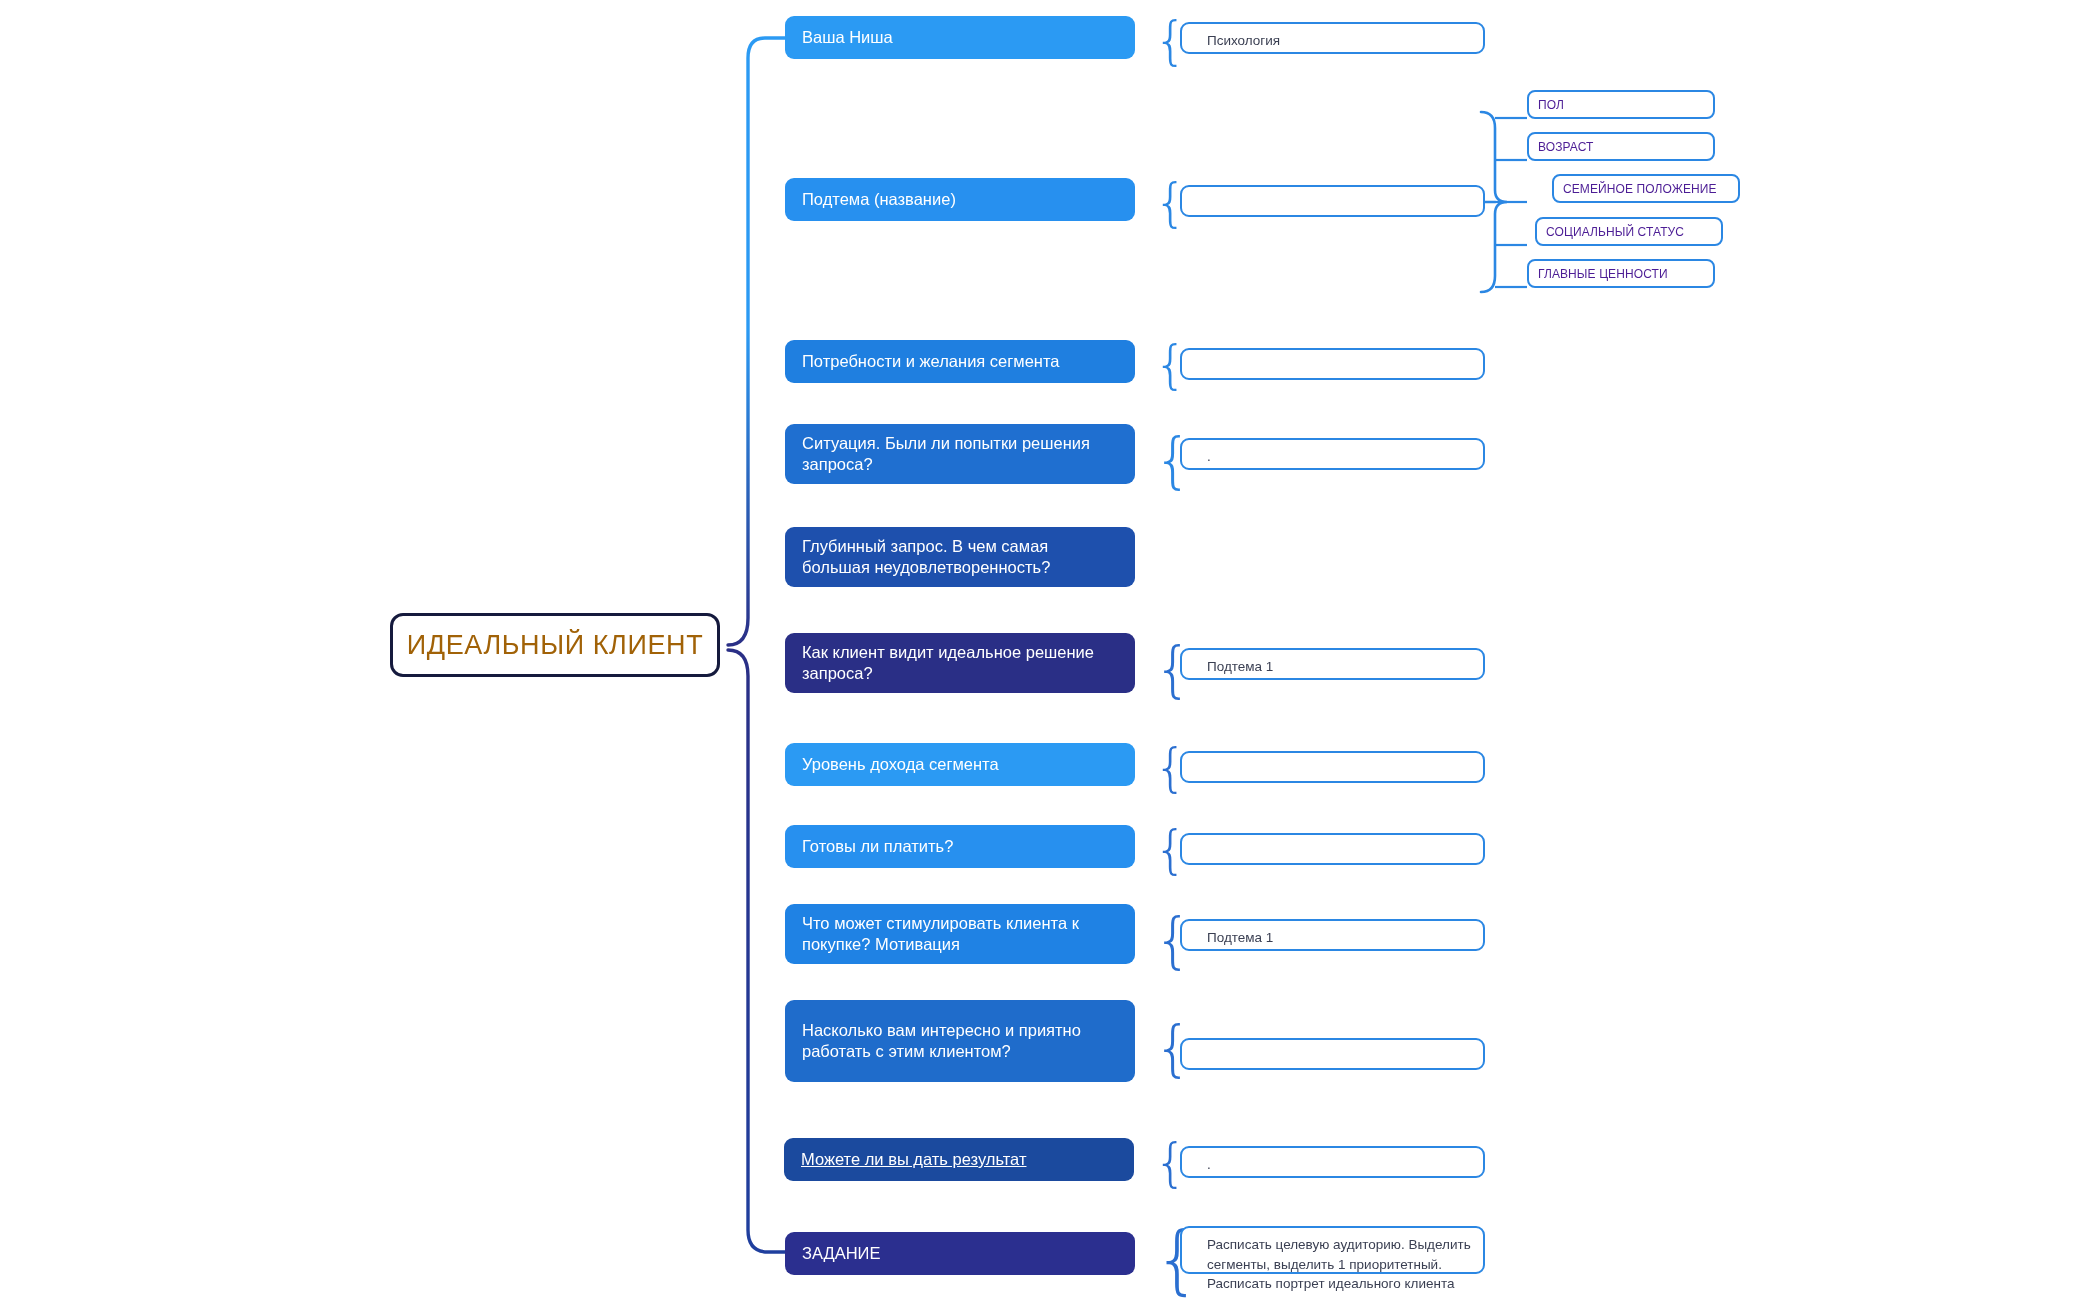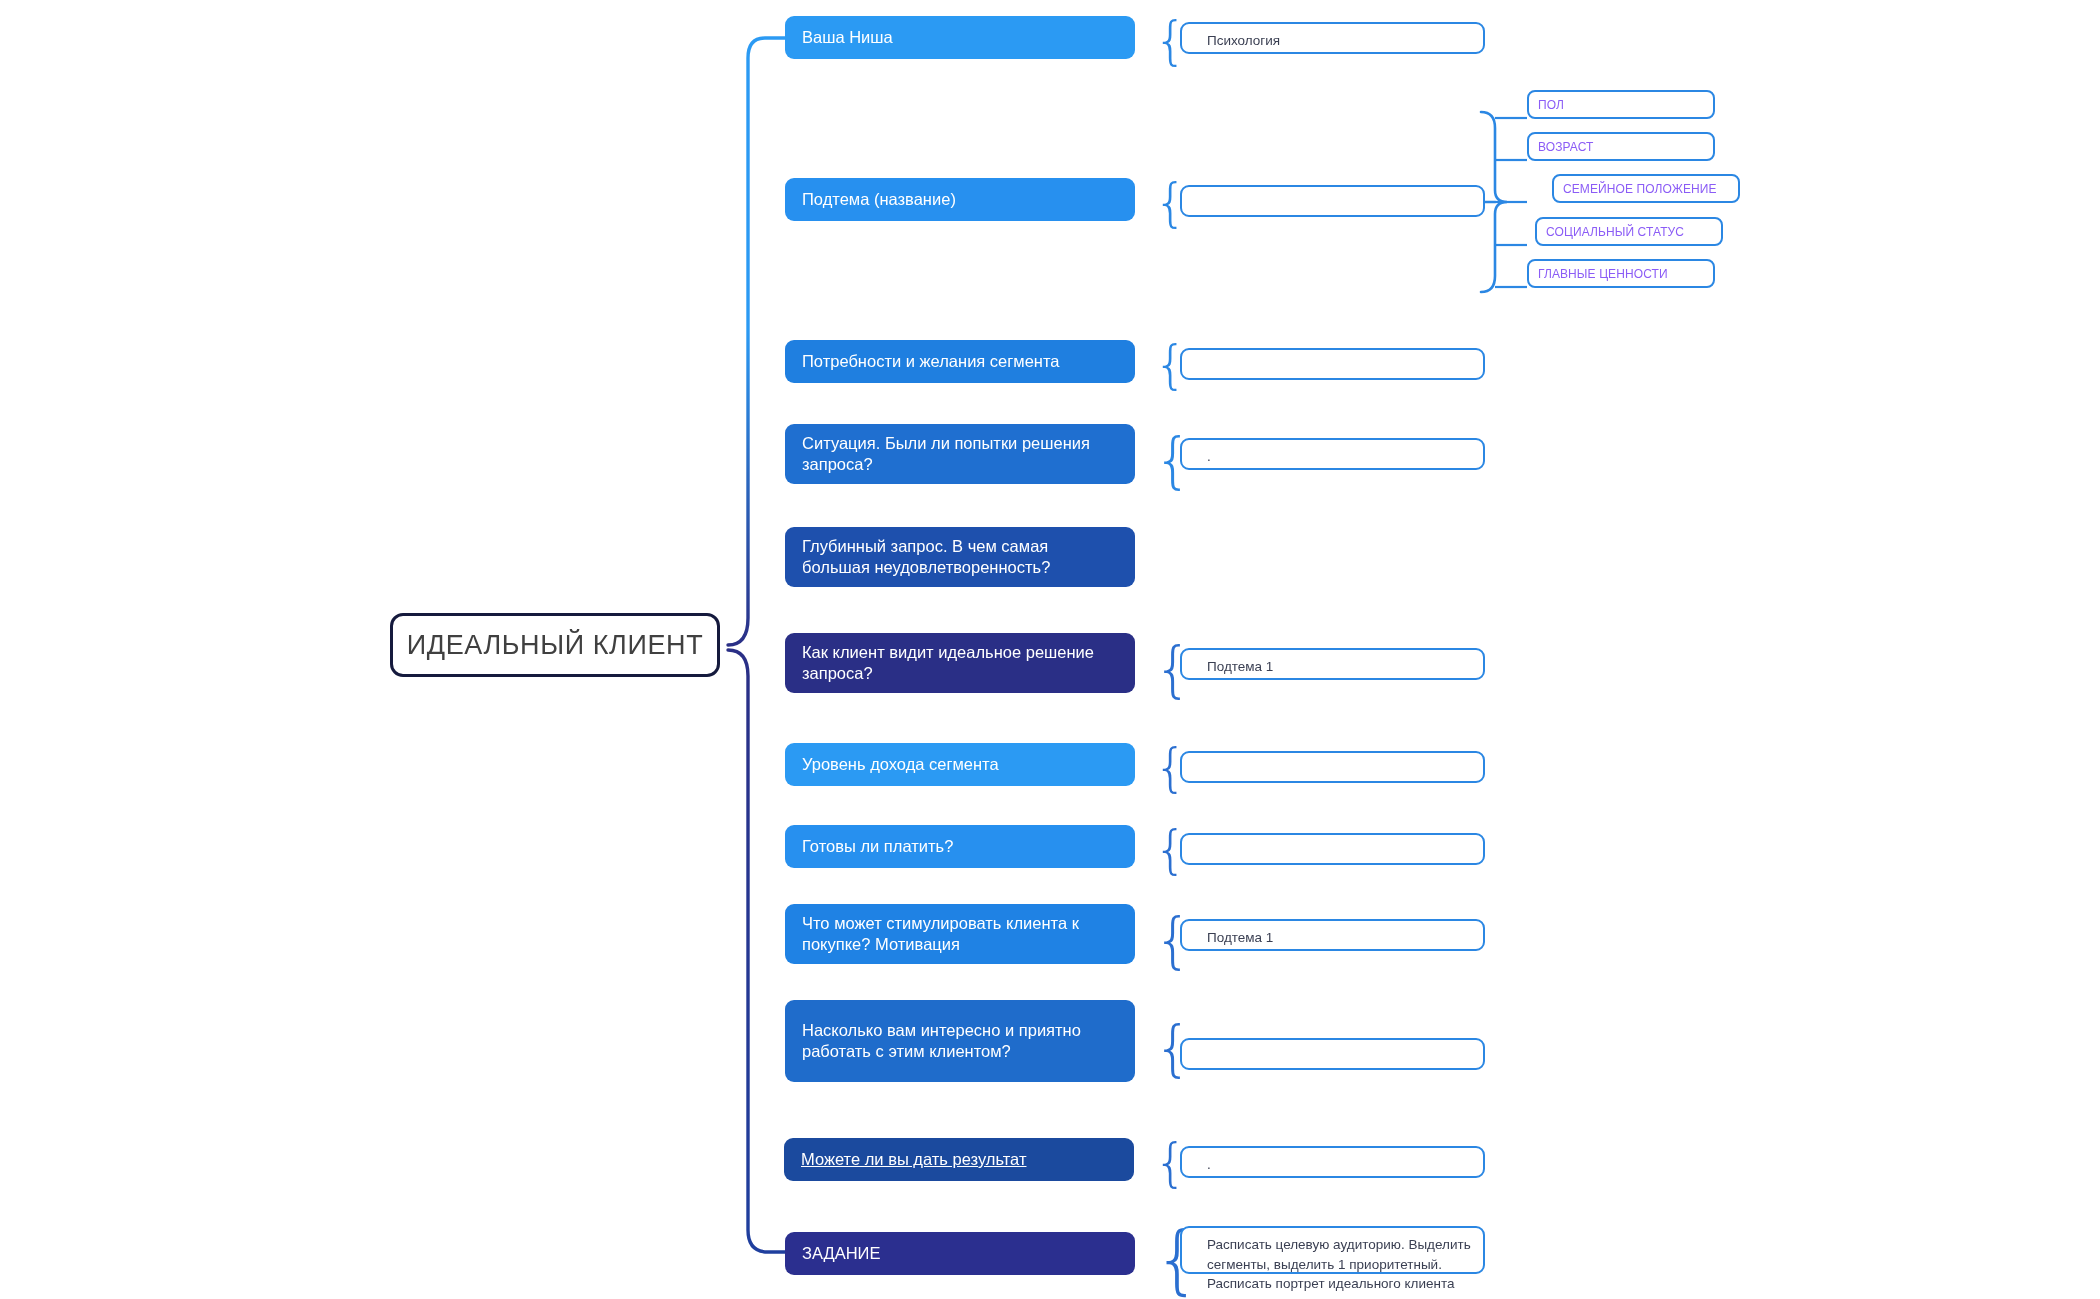--- a/index.html
+++ b/index.html
@@ -16,21 +16,21 @@
   .root-node{
     position:absolute;
     left:390px;top:613px;width:330px;height:64px;
     border:3.5px solid #151a3d;
     border-radius:13px;
     background:#ffffff;
     display:flex;align-items:center;justify-content:center;
     box-sizing:border-box;
   }
   .root-node .root-label{
-    font-size:27px;letter-spacing:.6px;color:#404040;white-space:nowrap;
+    font-size:27px;letter-spacing:.6px;color:#a16207;white-space:nowrap;
   }
 
   
   .row{position:absolute;left:0;top:0;}
   .node{
     position:absolute;
     width:350px;
     border-radius:9px;
     box-sizing:border-box;
     display:flex;align-items:center;
@@ -73,21 +73,21 @@
   .sub-item{
     position:absolute;
     width:188px;height:29px;
     border:2px solid #2b87e3;
     border-radius:8px;
     background:#ffffff;
     box-sizing:border-box;
     display:flex;align-items:center;
     padding:4px 9px;
     font-size:12px;
-    color:#8b5cf6;
+    color:#4c1d95;
     letter-spacing:.1px;
     white-space:nowrap;
   }
 </style>
 </head>
 <body>
 
 <div id="canvas">
 
   <svg id="spine" viewBox="0 0 2100 1299" xmlns="http://www.w3.org/2000/svg">

